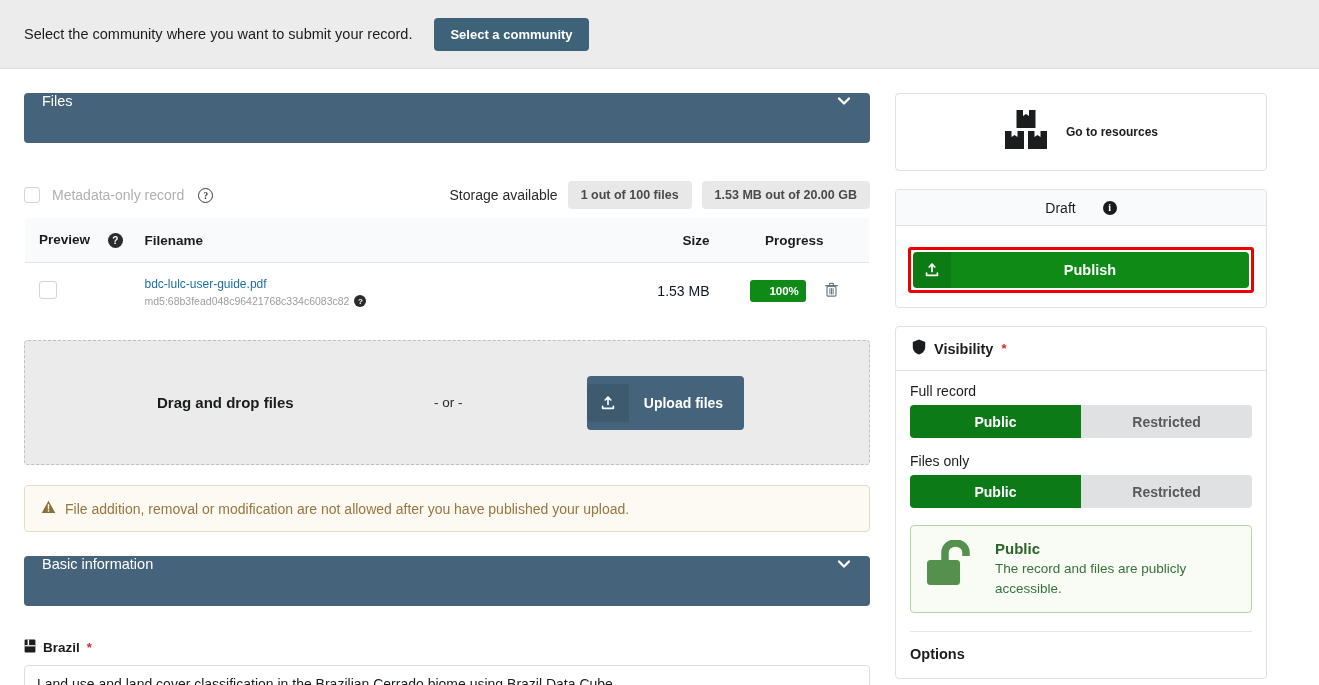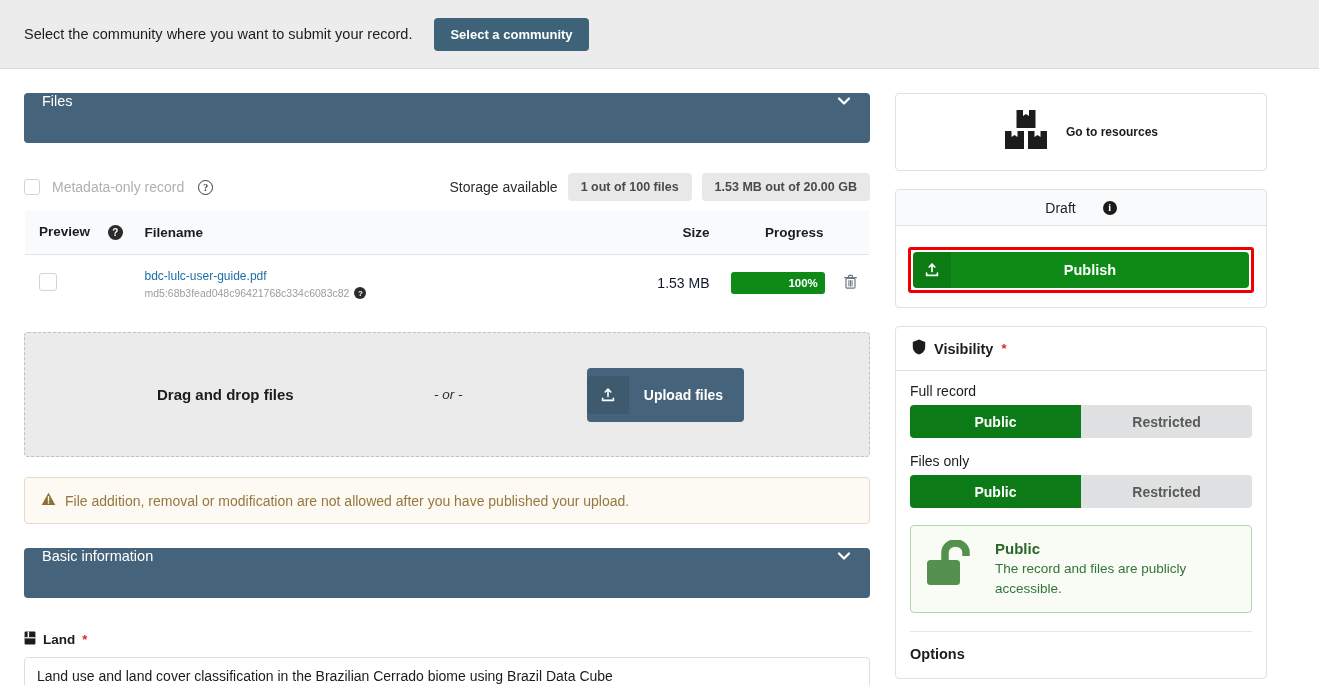--- a/index.html
+++ b/index.html
@@ -61,21 +61,21 @@
     font-size: 14.5px;
     cursor: pointer;
   }
   .chev { width: 16px; height: 16px; display:inline-block; }
   .chev svg { display:block; }
 
   
   .meta-row {
     display: flex;
     align-items: center;
-    margin-top: 30px;
+    margin-top: 38px;
     margin-bottom: 8px;
   }
   .cb {
     width: 16px; height: 16px;
     border: 1px solid #d4d4d5;
     border-radius: 3px;
     background: #fff;
     display: inline-block;
     flex: 0 0 16px;
   }
@@ -149,21 +149,21 @@
     font-size: 10.5px;
     color: #9d9d9d;
     margin-top: 4px;
     display: flex; align-items: center; gap: 5px;
   }
   .md5 .help-ico.solid { margin-left: 0; width: 12px; height: 12px; font-size: 8px; }
   .td-size { text-align: right; font-size: 14.5px; color: #0f172a; }
   .progress-cell { text-align: center; }
   .progress-bar {
     display: inline-block;
-    width: 94px; height: 22px;
+    width: 56px; height: 22px;
     background: #0e8a16;
     background: #108a17;
     border-radius: 3px;
     position: relative;
     vertical-align: middle;
     text-align: center;
   }
   .progress-bar span {
     position: absolute; right: 7px; top: 50%;
     transform: translateY(-50%);
@@ -179,21 +179,21 @@
     border: 1px dashed #c0c0c0;
     border-radius: 4px;
     display: flex;
     align-items: center;
     position: relative;
   }
   .dz-text {
     font-size: 15px; font-weight: bold; color: #1b1c1d;
     position: absolute; left: 132px;
   }
-  .dz-or { font-size: 13.5px; color: #2b2b2b; position:absolute; left: 409px; font-style: italic; }
+  .dz-or { font-size: 13.5px; color: #2b2b2b; position:absolute; left: 409px; }
   .btn-upload {
     position: absolute; left: 562px;
     background: #45637b;
     color: #fff; border: none; border-radius: 4px;
     height: 54px;
     display: flex; align-items: center;
     font-size: 14px; font-weight: bold;
     cursor: pointer;
     padding: 0;
     width: 157px;
@@ -473,21 +473,21 @@
 
       
       <div class="field-label">
         <span>
           <svg width="12" height="14" viewBox="0 0 12 14">
             <rect x="0.6" y="0.6" width="10.8" height="12.8" rx="1" fill="#1b1c1d"></rect>
             <rect x="3.6" y="0.6" width="1.5" height="5.6" fill="#ffffff"></rect>
             <rect x="0.6" y="6.2" width="10.8" height="1.2" fill="#ffffff"></rect>
           </svg>
         </span>
-        <span>Land</span>
+        <span>Brazil</span>
         <span class="req">*</span>
       </div>
       <input class="text-input" type="text" value="Land use and land cover classification in the Brazilian Cerrado biome using Brazil Data Cube" style="">
     </div>
 
     <div class="col-right">
 
       <div class="card resources-card">
         <span>
           <svg width="44" height="42" viewBox="0 0 44 42">

